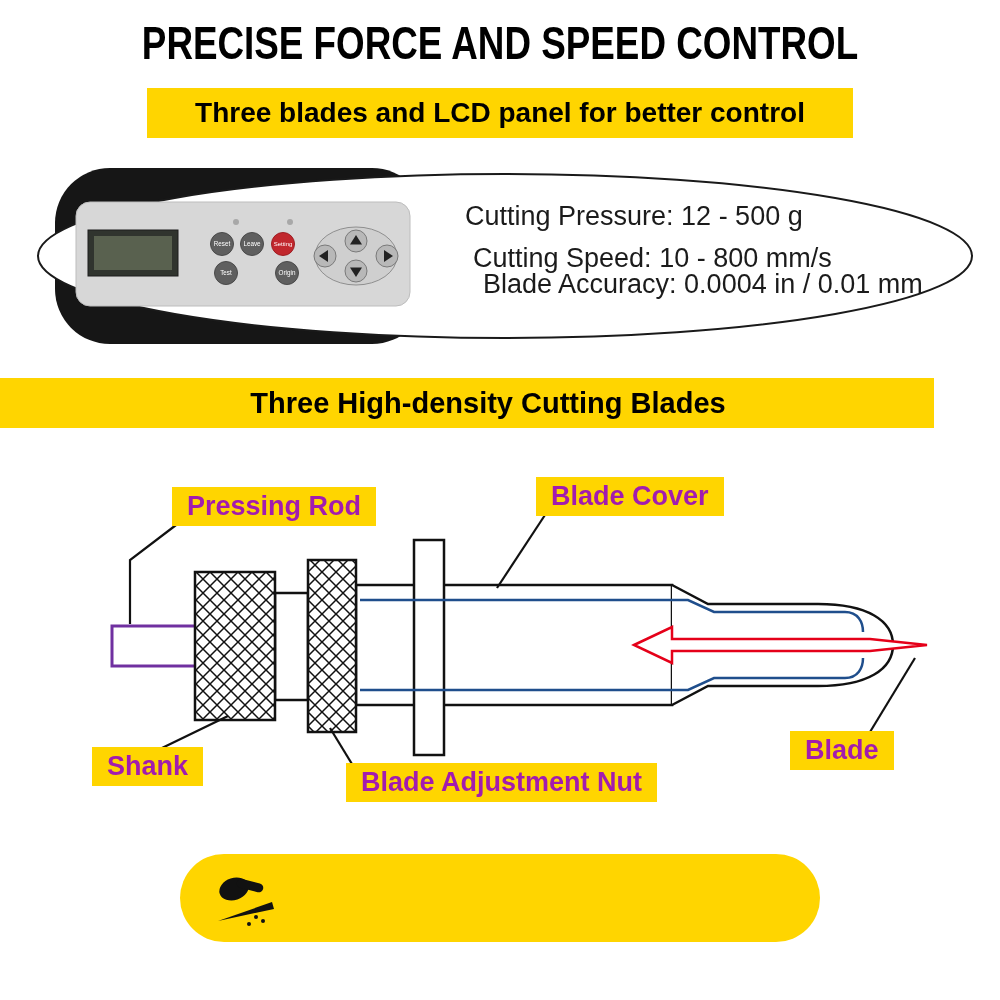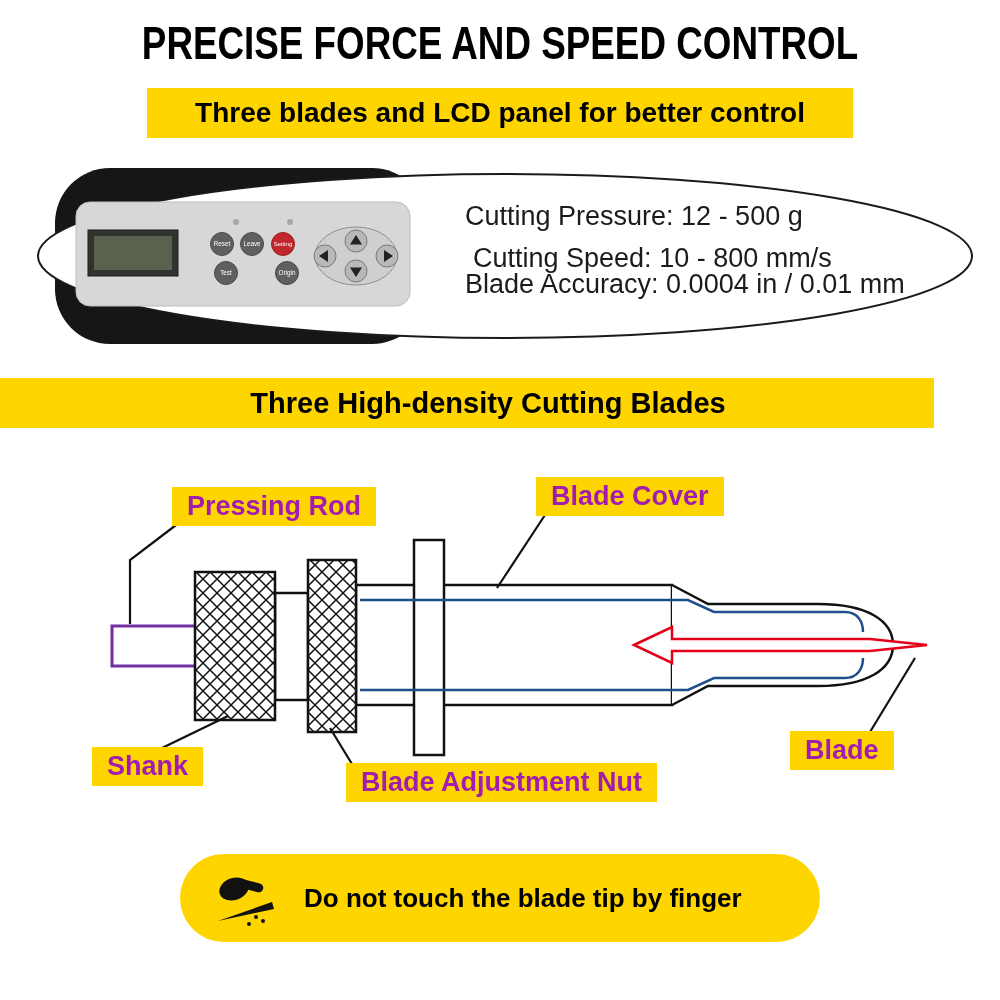--- a/index.html
+++ b/index.html
@@ -83,21 +83,21 @@
     <circle cx="356" cy="111" r="11" fill="#b8b8b8" stroke="#7a7a7a"></circle>
     <polygon points="319,96 328,90 328,102" fill="#222"></polygon>
     <polygon points="393,96 384,90 384,102" fill="#222"></polygon>
     <polygon points="356,75 350,84.5 362,84.5" fill="#222"></polygon>
     <polygon points="356,117 350,107.5 362,107.5" fill="#222"></polygon>
   </g>
 </svg>
 
 <div class="abs spec-line" style="left:465px;top:201px;">Cutting Pressure: 12 - 500 g</div>
 <div class="abs spec-line" style="left:465px;top:243px;margin-left:8px;">Cutting Speed: 10 - 800 mm/s</div>
-<div class="abs spec-line" style="left:465px;top:269px;text-align:right;">Blade Accuracy: 0.0004 in / 0.01 mm</div>
+<div class="abs spec-line" style="left:483px;top:269px;text-align:right;">Blade Accuracy: 0.0004 in / 0.01 mm</div>
 
 <div class="abs section-band">
   <span>Three High-density Cutting Blades</span>
 </div>
 
 <svg class="abs" style="left:0;top:460px;" width="1000" height="360" viewBox="0 0 1000 360">
   <defs>
     <pattern id="hatch" width="14" height="14" patternUnits="userSpaceOnUse">
       <rect width="14" height="14" fill="#ffffff"></rect>
       <path d="M0,0 L14,14 M14,0 L0,14" stroke="#111" stroke-width="1.5"></path>
@@ -140,14 +140,13 @@
   <svg width="80" height="70" viewBox="0 0 80 70">
     <g fill="#111">
       <ellipse cx="28" cy="26" rx="15" ry="11" transform="rotate(-18 28 26)"></ellipse>
       <rect x="32" y="15" width="27" height="9" rx="4.5" transform="rotate(14 32 15)"></rect>
       <polygon points="12,58 66,39 68,46"></polygon>
       <circle cx="50" cy="54" r="2"></circle>
       <circle cx="57" cy="58" r="2"></circle>
       <circle cx="43" cy="61" r="2"></circle>
     </g>
   </svg>
-  <span class="warn-text">Do not touch the blade tip by finger</span>
 </div>
 
 </body></html>

